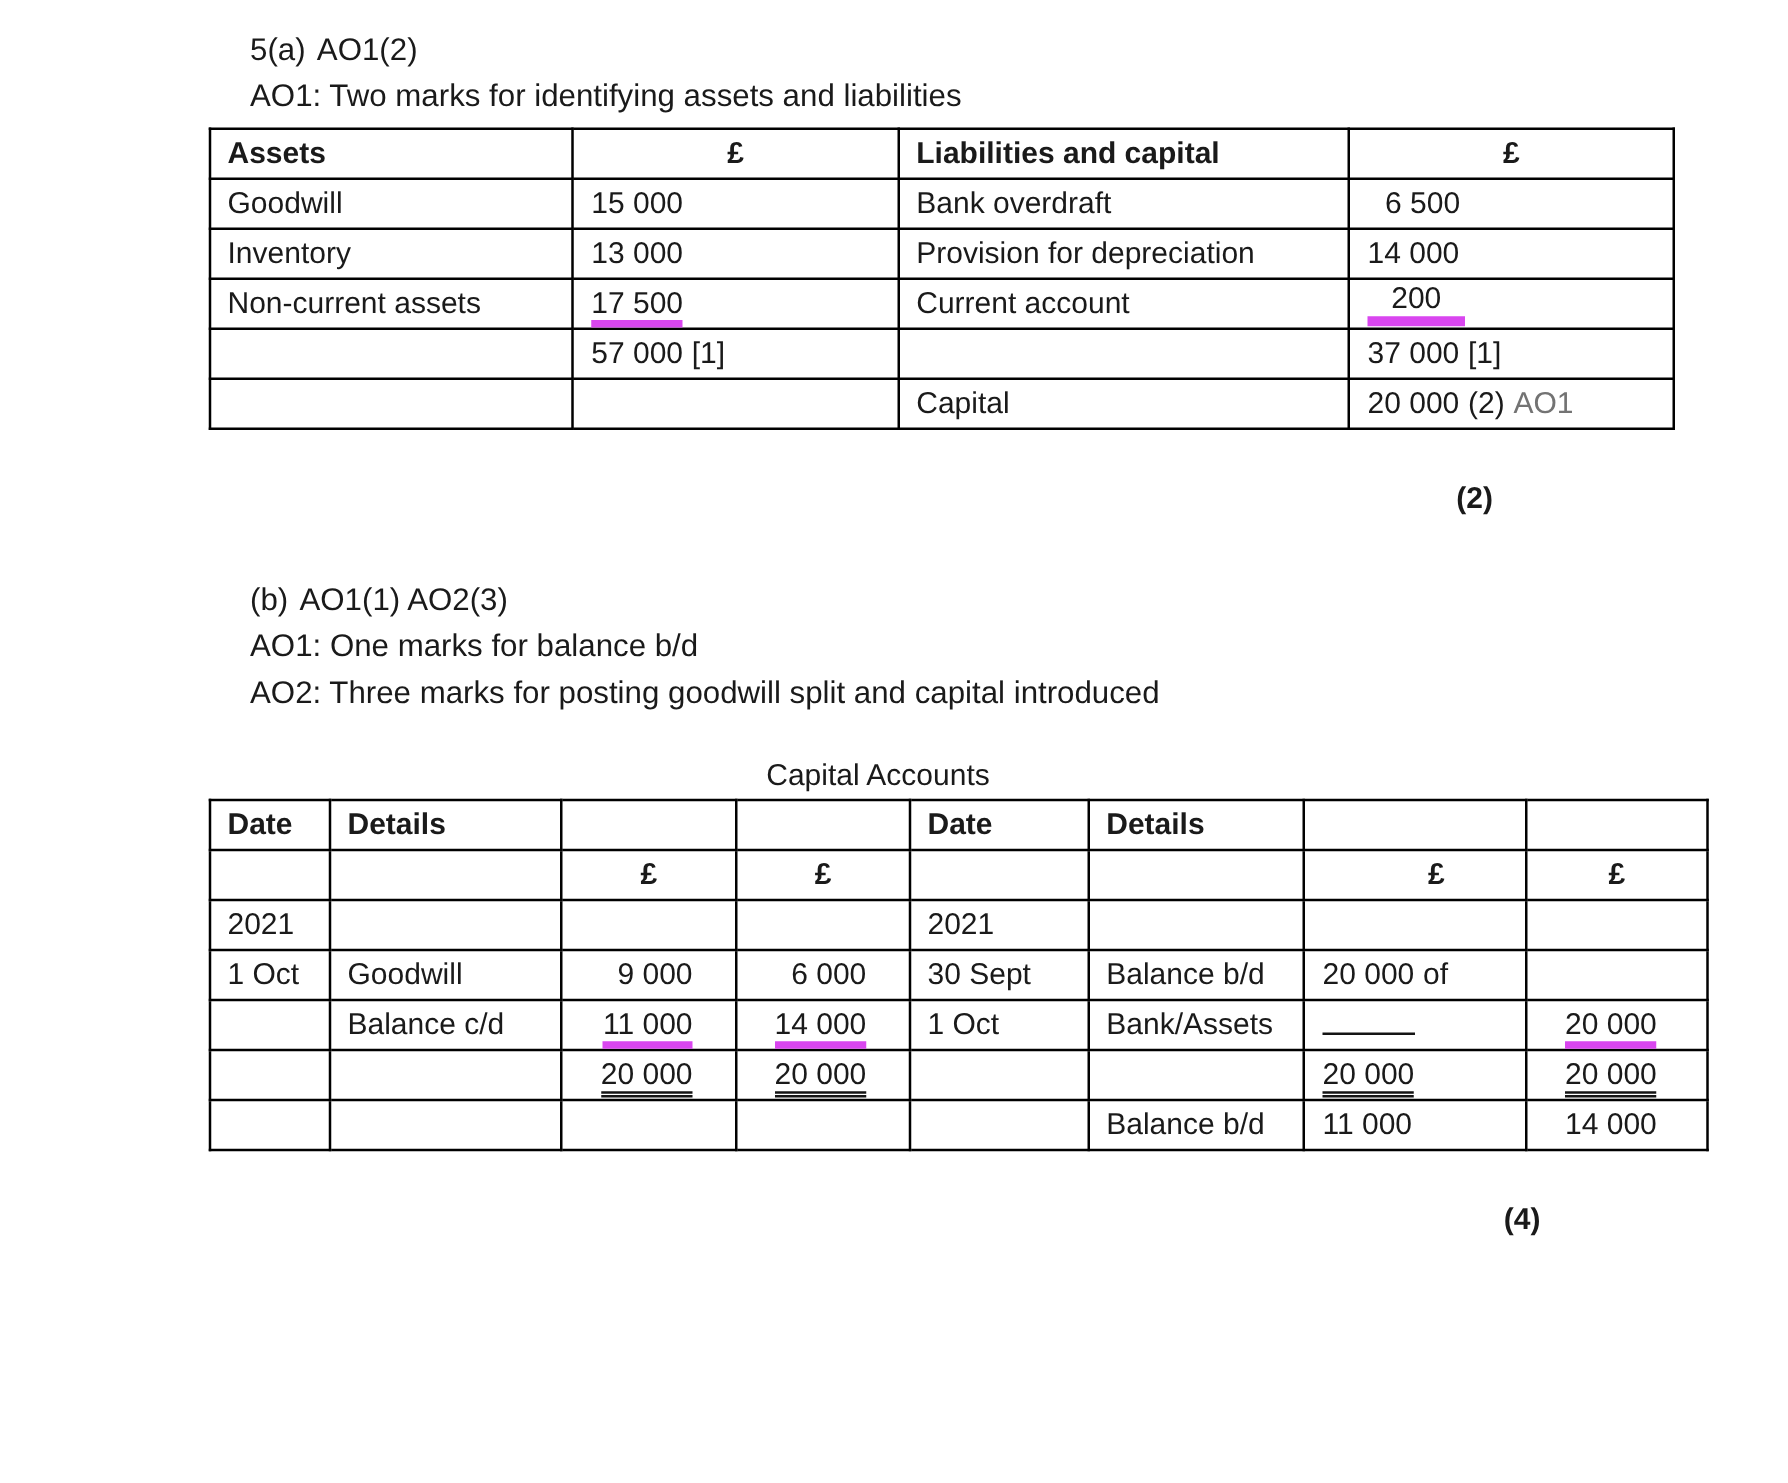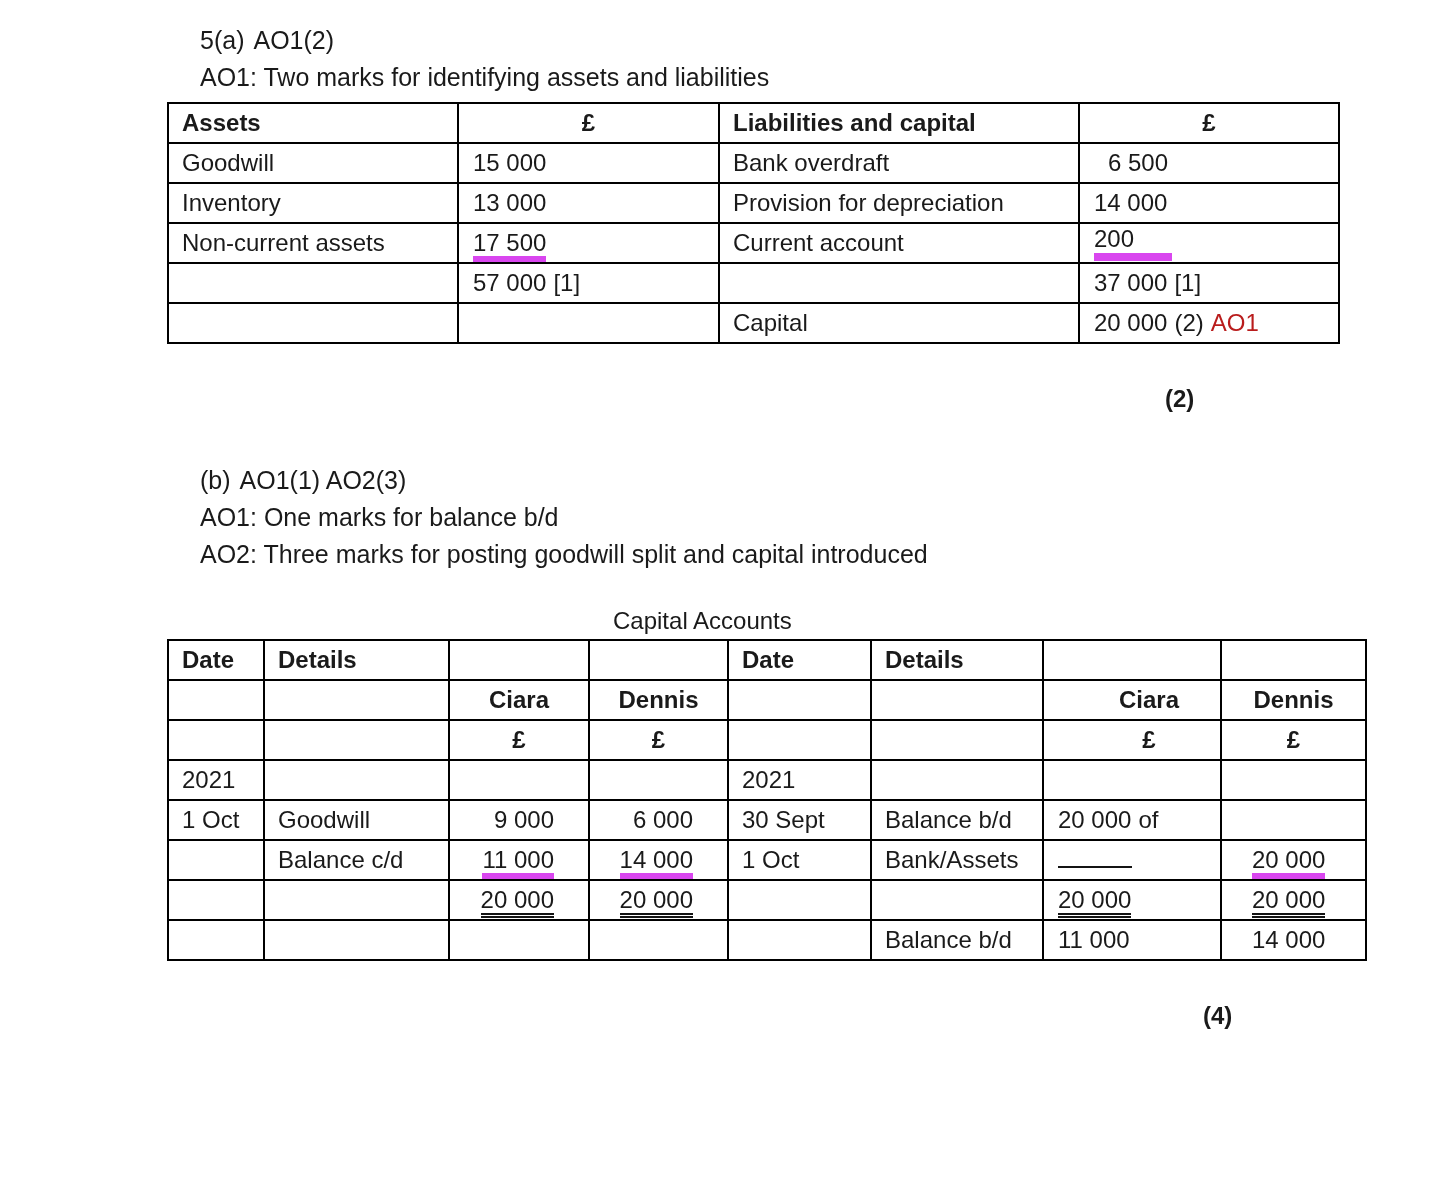--- a/index.html
+++ b/index.html
@@ -2,21 +2,21 @@
 <html><head>
 <meta charset="utf-8">
 <style>
   html,body{margin:0;padding:0;}
   body{
     width:1430px;height:1186px;background:#ffffff;
     font-family:"Liberation Sans", sans-serif;color:#1a1a1a;
     overflow:hidden;
   }
   .b{font-weight:400;}
-  .red{color:#b91c1c;}
+  .red{color:#737373;}
   .ml{margin-left:7px;}
 
   .head{margin:22px 0 0 200px;font-size:25px;line-height:37px;}
   .qref{margin-right:9px;}
   .calc{margin:40px 0 0 200px;font-size:24px;line-height:30px;}
 
   table{border-collapse:collapse;table-layout:fixed;padding-left:17px;}
   td,th{
     border:2px solid #000;height:36px;font-size:24px;font-weight:400;
     text-align:left;padding:1px 4px 1px 13px;white-space:nowrap;overflow:hidden;
@@ -31,21 +31,21 @@
   .amt{padding-left:14px;}
   .ind{padding-left:28px;}
 
   #t2{margin:4px 0 0 167px;width:1198px;}
   .mr{text-align:right;padding:1px 34px 1px 4px;}
   .cl{text-align:left;padding-left:14px;}
   .dl2{text-align:left;padding-left:30px;}
 
   .u{border-bottom:8px solid #d946ef;}
   .uu{border-bottom:5px double #141414;}
-  .uw{display:inline-block;min-width:78px;text-align:left;}
+  .uw{display:inline-block;min-width:78px;text-align:center;}
   .bl{display:inline-block;width:74px;height:20px;border-bottom:2px solid #141414;}
 
   .mark{font-size:24px;font-weight:700;line-height:30px;}
   .mark-a{margin:40px 0 0 1165px;}
   .mark-b{margin:40px 0 0 1203px;}
 
   .secb{margin:48px 0 12px 200px;font-size:25px;line-height:37px;}
   .t2title{margin:34px 0 0 613px;font-size:24px;line-height:28px;}
 
   .footer{margin:44px 0 0 200px;font-size:24px;line-height:30px;}
@@ -136,30 +136,20 @@
       <th></th>
       <th></th>
       <th class="hb">Date</th>
       <th class="hb">Details</th>
       <th></th>
       <th></th>
     </tr>
     <tr>
       <th></th>
       <th></th>
-      <th class="hb ctr">Ciara</th>
-      <th class="hb ctr">Dennis</th>
-      <th></th>
-      <th></th>
-      <th class="hb ctrR">Ciara</th>
-      <th class="hb ctr">Dennis</th>
-    </tr>
-    <tr>
-      <th></th>
-      <th></th>
       <th class="hb ctr">£</th>
       <th class="hb ctr">£</th>
       <th></th>
       <th></th>
       <th class="hb ctrR">£</th>
       <th class="hb ctr">£</th>
     </tr>
     <tr>
       <td>2021</td>
       <td></td>

